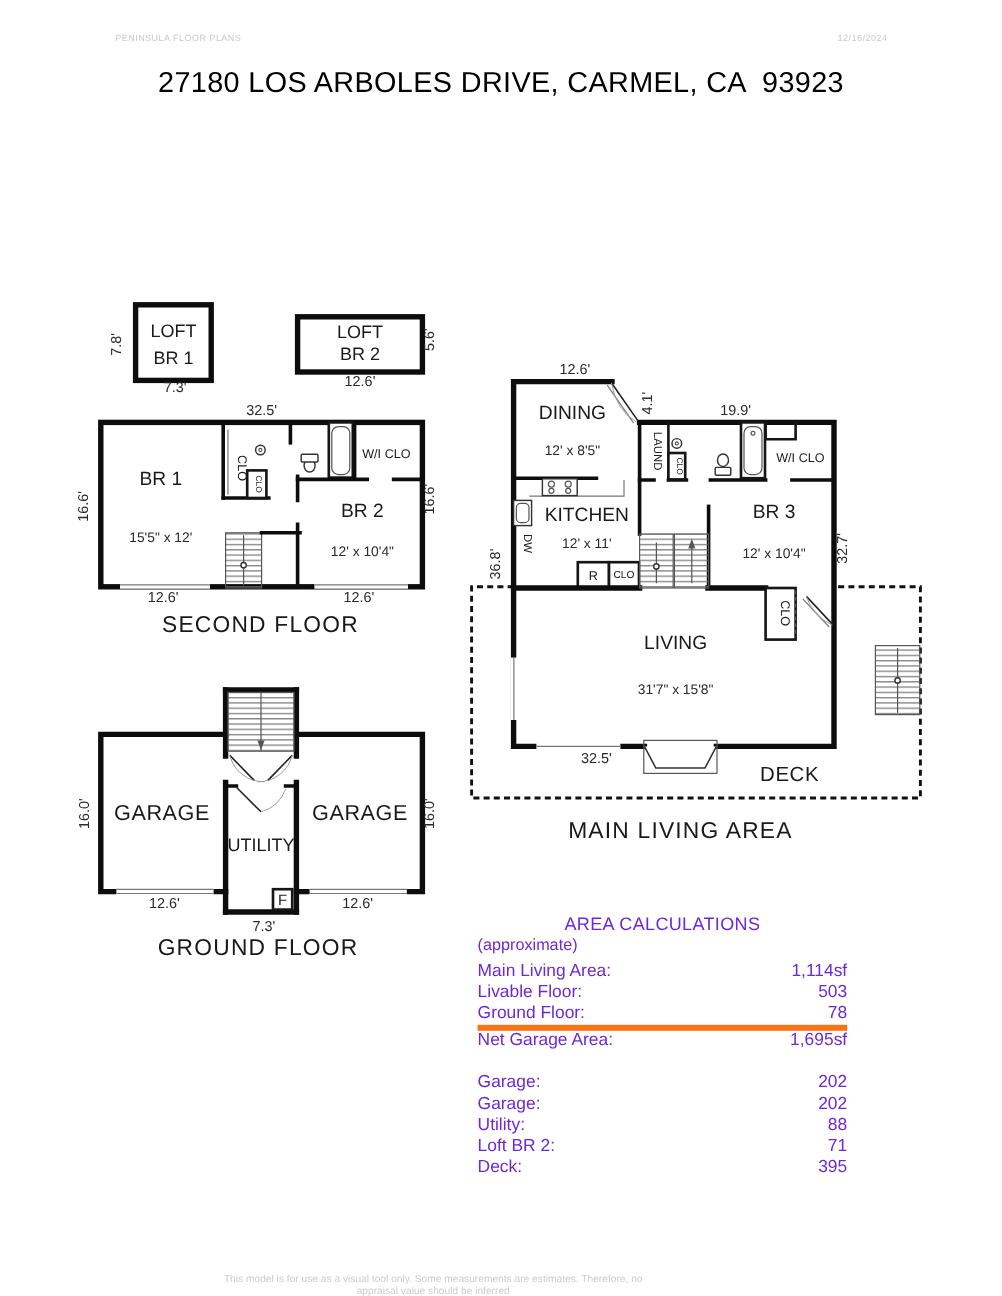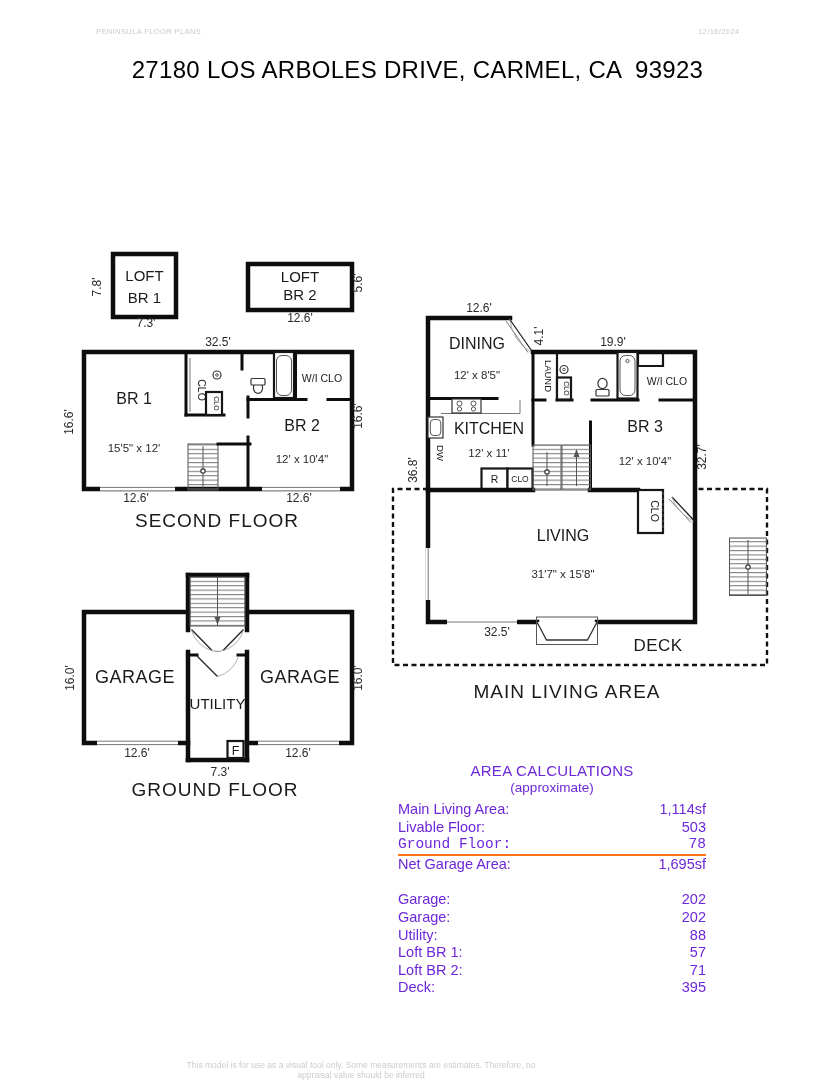--- a/index.html
+++ b/index.html
@@ -32,23 +32,23 @@
   .ln2{fill:none;stroke:#555;stroke-width:1;}
   .fx{fill:#fff;stroke:#333;stroke-width:1.2;}
   .fxo{fill:none;stroke:#555;stroke-width:1;}
   .str{fill:url(#st);stroke:#555;stroke-width:1;}
   .dash{fill:none;stroke:#111;stroke-width:2.4;stroke-dasharray:5 3.5;}
   .dash2{fill:none;stroke:#555;stroke-width:1;stroke-dasharray:3 2.5;}
   .arc{fill:none;stroke:#9a9a9a;stroke-width:.8;}
   .wh{fill:#fff;stroke:none;}
   .calc{position:absolute;left:398px;top:730px;width:308px;color:#6d28d9;margin-top:32px;}
   .calc h2{margin:0;text-align:center;font-size:15px;font-weight:normal;letter-spacing:.3px;}
-  .calc .sub{margin:1px 0 6px 0;text-align:center;font-size:13.5px;}
+  .calc .sub{margin:1px 0 6px 0;font-size:13.5px;}
   .crow{display:flex;justify-content:space-between;font-size:14.5px;height:17.6px;line-height:17.6px;}
-  .crow.ul{border-bottom:2px solid #f97316;font-family:Liberation Mono, monospace;}
+  .crow.ul{border-bottom:5px solid #f97316;}
   .grp2{margin-top:18px;}
   .footer{position:absolute;left:170px;top:1060px;width:382px;text-align:center;
           font-size:8.5px;color:#cccccc;}
 </style>
 </head>
 <body>
 
 <div class="page">
 
   <span class="hdr brand">PENINSULA FLOOR PLANS</span>
@@ -271,24 +271,20 @@
       </div>
       <div class="crow">
         <span>Garage:</span>
         <span>202</span>
       </div>
       <div class="crow">
         <span>Utility:</span>
         <span>88</span>
       </div>
       <div class="crow">
-        <span>Loft BR 1:</span>
-        <span>57</span>
-      </div>
-      <div class="crow">
         <span>Loft BR 2:</span>
         <span>71</span>
       </div>
       <div class="crow">
         <span>Deck:</span>
         <span>395</span>
       </div>
     </div>
   </div>
 

